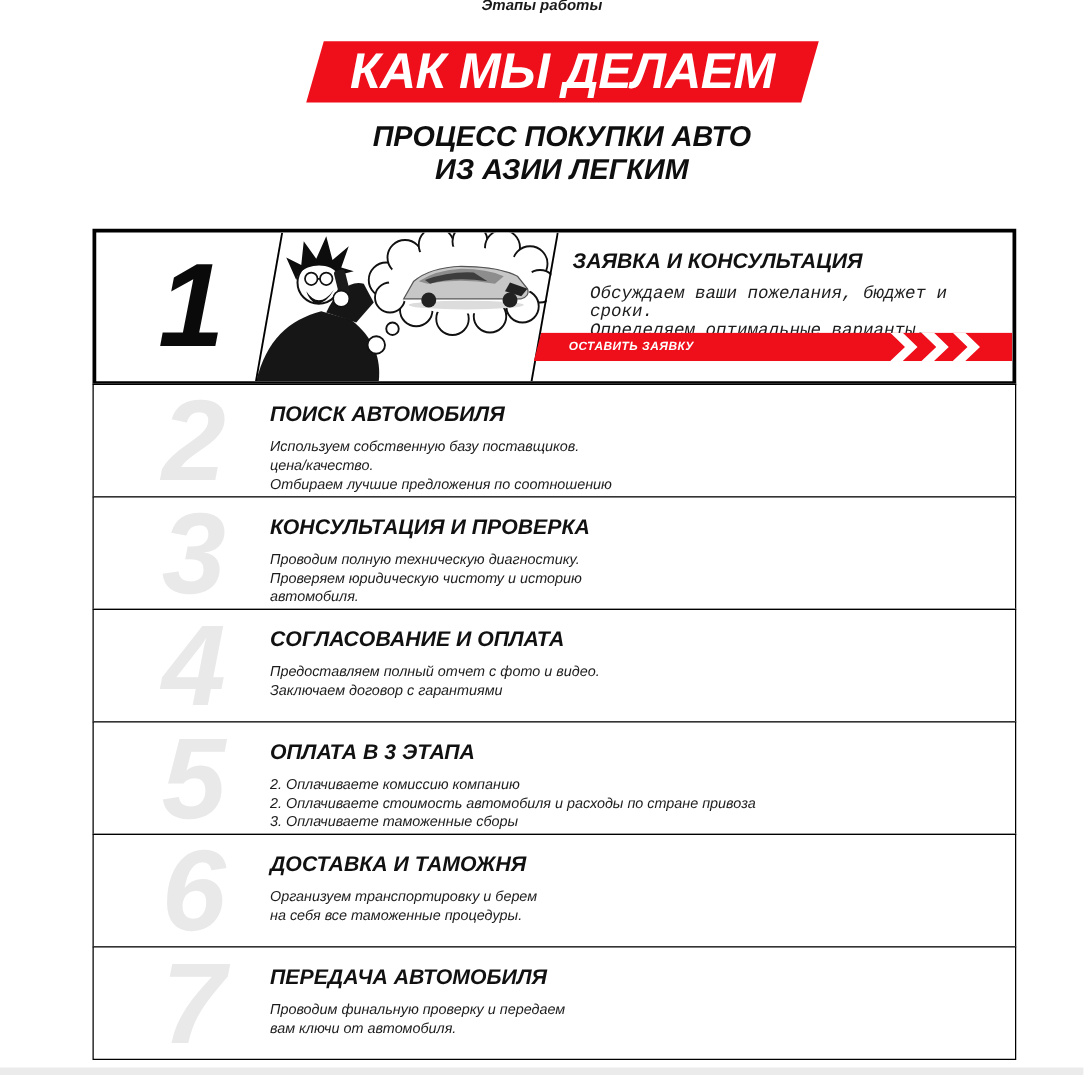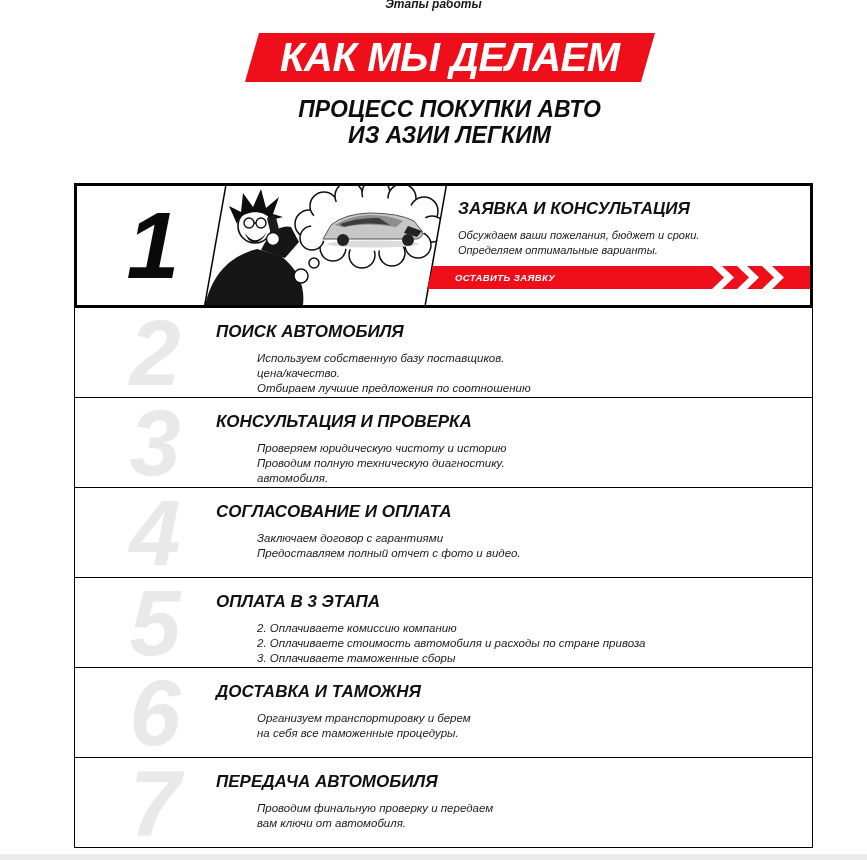--- a/index.html
+++ b/index.html
@@ -37,22 +37,22 @@
   .num1 {
     position:absolute; left:16px; top:0; width:120px; height:119px;
     font-size:95px; line-height:119px; text-align:center; color:#0a0a0a;
   }
   .illus { position:absolute; left:126px; top:0; width:244px; height:119px; }
   .s1-title {
     position:absolute; left:381px; top:13px;
     font-size:17px; font-weight:bold; font-style:italic; white-space:nowrap;text-align:center;
   }
   .s1-body {
-    position:absolute; left:381px; top:42px;
-    font-size:11px; font-style:italic; line-height:15px; color:#1c1c1c;
+    position:absolute; left:395px; top:42px;
+    font-size:14px; font-style:italic; line-height:15px; color:#1c1c1c;font-family:Liberation Mono, monospace;
   }
   .cta {
     position:absolute; left:350px; top:80px; width:383px; height:23px;
     background:#ee0f1b; border:none; cursor:pointer;
     clip-path:polygon(6px 0, 100% 0, 100% 100%, 0 100%);
   }
   .cta-label {
     position:absolute; left:28px; top:0; height:23px; line-height:23px;
     font-size:9.5px; font-weight:bold; font-style:italic; color:#fff; letter-spacing:0.4px;
     white-space:nowrap; font-family:"Liberation Sans", sans-serif;
@@ -69,21 +69,21 @@
     position:absolute; left:14px; top:0; width:132px; height:100%;
     font-size:92px; line-height:91px; text-align:center; color:#e9e9e9;
     font-weight:bold; font-style:italic;
   }
   .rtitle {
     position:absolute; left:141px; top:14px;
     font-size:17px; font-weight:bold; font-style:italic; white-space:nowrap;
   }
   .rbody {
     position:absolute; left:141px; top:43px;
-    font-size:11.5px; font-style:italic; line-height:15px; color:#1c1c1c;margin-left:41px;
+    font-size:11.5px; font-style:italic; line-height:15px; color:#1c1c1c;
   }
   .bottom-strip { position:absolute; left:0; top:854px; width:867px; height:6px; background:#ebebeb; }
 </style>
 </head>
 <body>
 
 <div class="canvas">
 
   <div class="tagline">Этапы работы</div>
 
@@ -188,32 +188,32 @@
         <div>Используем собственную базу поставщиков.</div>
         <div>цена/качество.</div>
         <div>Отбираем лучшие предложения по соотношению</div>
       </div>
     </div>
 
     <div class="row">
       <div class="rnum">3</div>
       <div class="rtitle">КОНСУЛЬТАЦИЯ И ПРОВЕРКА</div>
       <div class="rbody">
+        <div>Проводим полную техническую диагностику.</div>
         <div>Проверяем юридическую чистоту и историю</div>
-        <div>Проводим полную техническую диагностику.</div>
         <div>автомобиля.</div>
       </div>
     </div>
 
     <div class="row">
       <div class="rnum">4</div>
       <div class="rtitle">СОГЛАСОВАНИЕ И ОПЛАТА</div>
       <div class="rbody">
+        <div>Предоставляем полный отчет с фото и видео.</div>
         <div>Заключаем договор с гарантиями</div>
-        <div>Предоставляем полный отчет с фото и видео.</div>
       </div>
     </div>
 
     <div class="row">
       <div class="rnum">5</div>
       <div class="rtitle">ОПЛАТА В 3 ЭТАПА</div>
       <div class="rbody">
         <div>2. Оплачиваете комиссию компанию</div>
         <div>2. Оплачиваете стоимость автомобиля и расходы по стране привоза</div>
         <div>3. Оплачиваете таможенные сборы</div>

